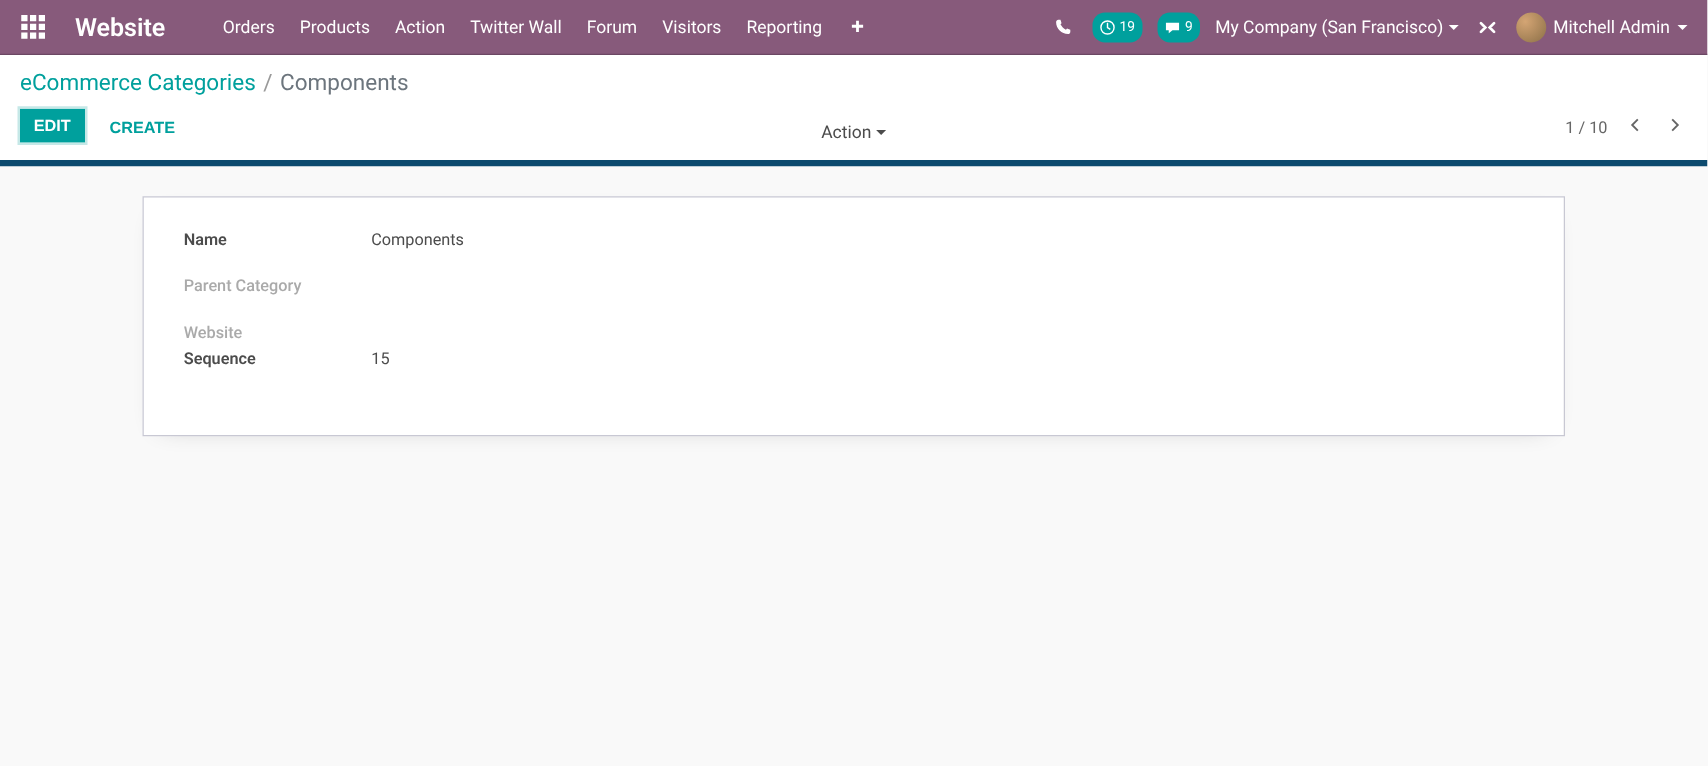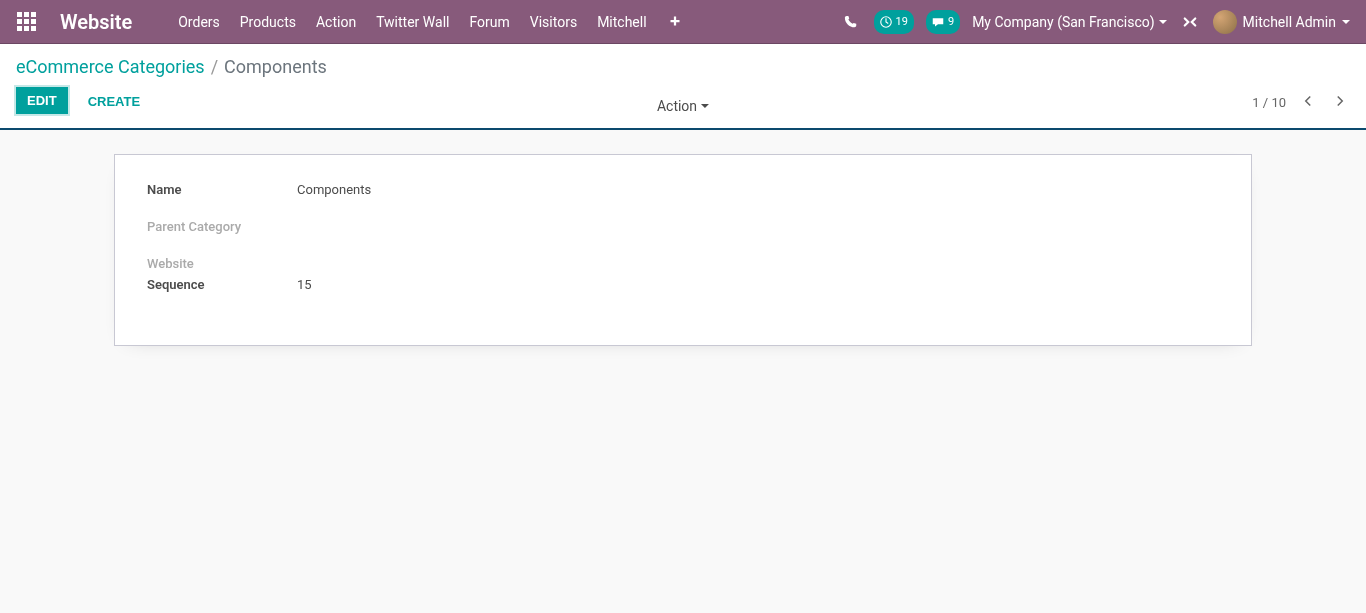--- a/index.html
+++ b/index.html
@@ -128,21 +128,21 @@
     .avatar {
       width: 24px;
       height: 24px;
       border-radius: 50%;
       background: radial-gradient(circle at 30% 30%, #d4a574, #8b6f47);
     }
 
     
     .control-panel {
       background: #fff;
-      border-bottom: 2px solid #0c4a6e;
+      border-bottom: 5px solid #0c4a6e;
     }
     .breadcrumb-row {
       padding: 12px 16px 0 16px;
       display: flex;
       align-items: center;
       font-size: 18px;
     }
     .breadcrumb-link {
       color: #00a09d;
       cursor: pointer;
@@ -266,21 +266,21 @@
     </div>
   </div>
   <div class="brand">Website</div>
   <div class="nav-menu">
     <div class="nav-item">Orders</div>
     <div class="nav-item">Products</div>
     <div class="nav-item">Action</div>
     <div class="nav-item">Twitter Wall</div>
     <div class="nav-item">Forum</div>
     <div class="nav-item">Visitors</div>
-    <div class="nav-item">Mitchell</div>
+    <div class="nav-item">Reporting</div>
     <div class="nav-plus">
       <svg viewBox="0 0 16 16" width="12" height="12" fill="currentColor">
           <path d="M8 2v12M2 8h12" stroke="currentColor" stroke-width="3"></path>
         </svg>
     </div>
   </div>
   <div class="nav-right">
     <div class="icon-btn">
       <svg viewBox="0 0 16 16" width="14" height="14" fill="currentColor">
           <path d="M3 1c-1 0-2 1-2 2 0 6 5 11 11 11 1 0 2-1 2-2v-2l-3-1-1 1c-2-1-4-3-5-5l1-1-1-3H3z"></path>

